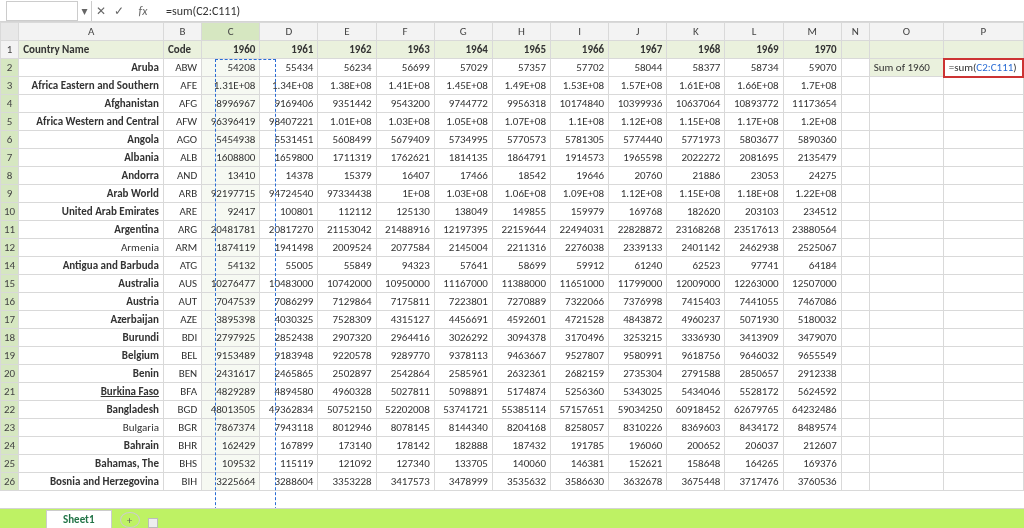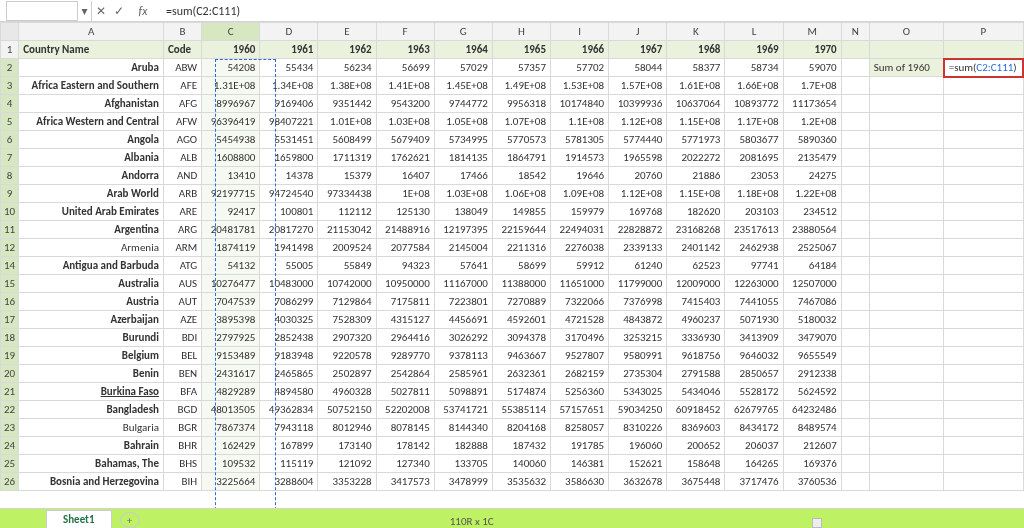--- a/index.html
+++ b/index.html
@@ -570,18 +570,17 @@
         </tr>
       </tbody>
 </table>
 <div class="marquee" id="marquee" style="left: 215px; top: 37px; width: 61px; height: 486px;"></div>
 </div>
 
 <div class="tabs">
   <div class="spacer"></div>
   <div class="tab">Sheet1</div>
   <div class="tab-add">+</div>
-  <div class="status">110R x 1C</div>
   <div class="scroll-stub">
     <div class="sb"></div>
     <div style="flex:1"></div>
   </div>
 </div>
 
 </body></html>

